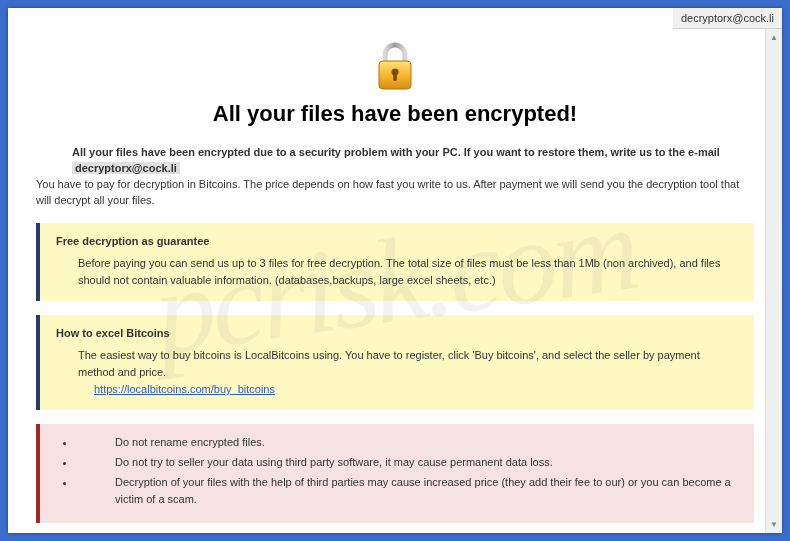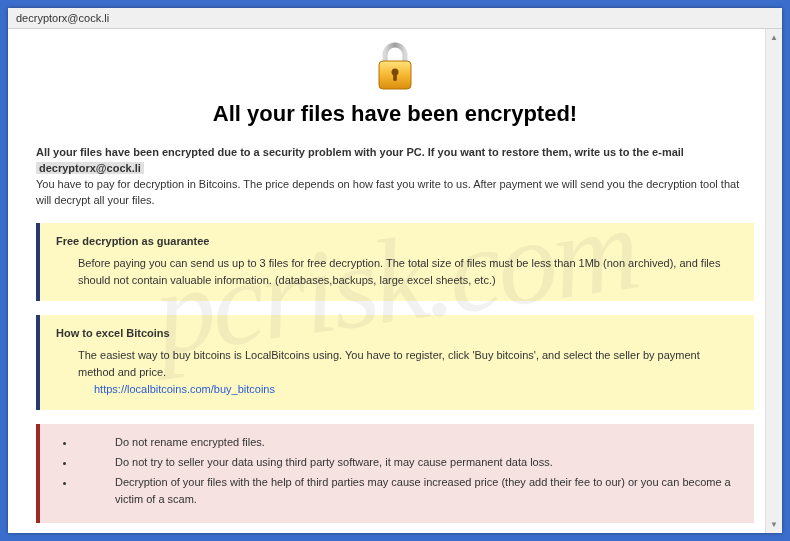--- a/index.html
+++ b/index.html
@@ -11,20 +11,21 @@
       padding: 8px;
       font-size: 11px;
     }
     .window {
       background: #fff;
       width: 100%;
       height: 100%;
       display: flex;
       flex-direction: column;
       box-shadow: 0 0 4px rgba(0,0,0,0.4);
+      align-items: flex-end;
     }
     .titlebar {
       background: #f0f0f0;
       border-bottom: 1px solid #d0d0d0;
       padding: 4px 8px;
       font-size: 11px;
       color: #333;
     }
     .content-wrap {
       flex: 1;
@@ -40,32 +41,32 @@
     }
     .lock-icon { display: inline-block; }
     .main-heading {
       text-align: center;
       font-size: 22px;
       font-weight: bold;
       color: #000;
       margin-bottom: 18px;
     }
     .intro { color: #333; line-height: 1.45; margin-bottom: 14px; }
-    .intro-bold { font-weight: bold; }
+    .intro-bold { font-weight: bold; margin-left: 36px; }
     .email-hl { background: #e0e0e0; padding: 0 3px; }
     .box {
       padding: 10px 16px 12px 16px;
       margin-bottom: 14px;
       line-height: 1.55;
     }
     .box-blue { background: #fef9c3; border-left: 4px solid #283a72; color: #333; }
     .box-red { background: #f6e2e1; border-left: 4px solid #a12925; color: #333; }
     .box-title { font-weight: bold; margin-bottom: 5px; display: block; }
     .box-body { padding-left: 22px; }
-    .link { color: #2a5bd7; cursor: pointer; padding-left: 16px; }
+    .link { color: #2a5bd7; text-decoration: underline; cursor: pointer; padding-left: 16px; }
     ul.bullets { list-style: disc; padding-left: 20px; }
     ul.bullets li { margin-bottom: 3px; padding-left: 39px; }
     .scrollbar {
       position: absolute;
       right: 0; top: 0;
       width: 17px; height: 100%;
       background: #f0f0f0;
       border-left: 1px solid #e0e0e0;
     }
     .scroll-arrow {

